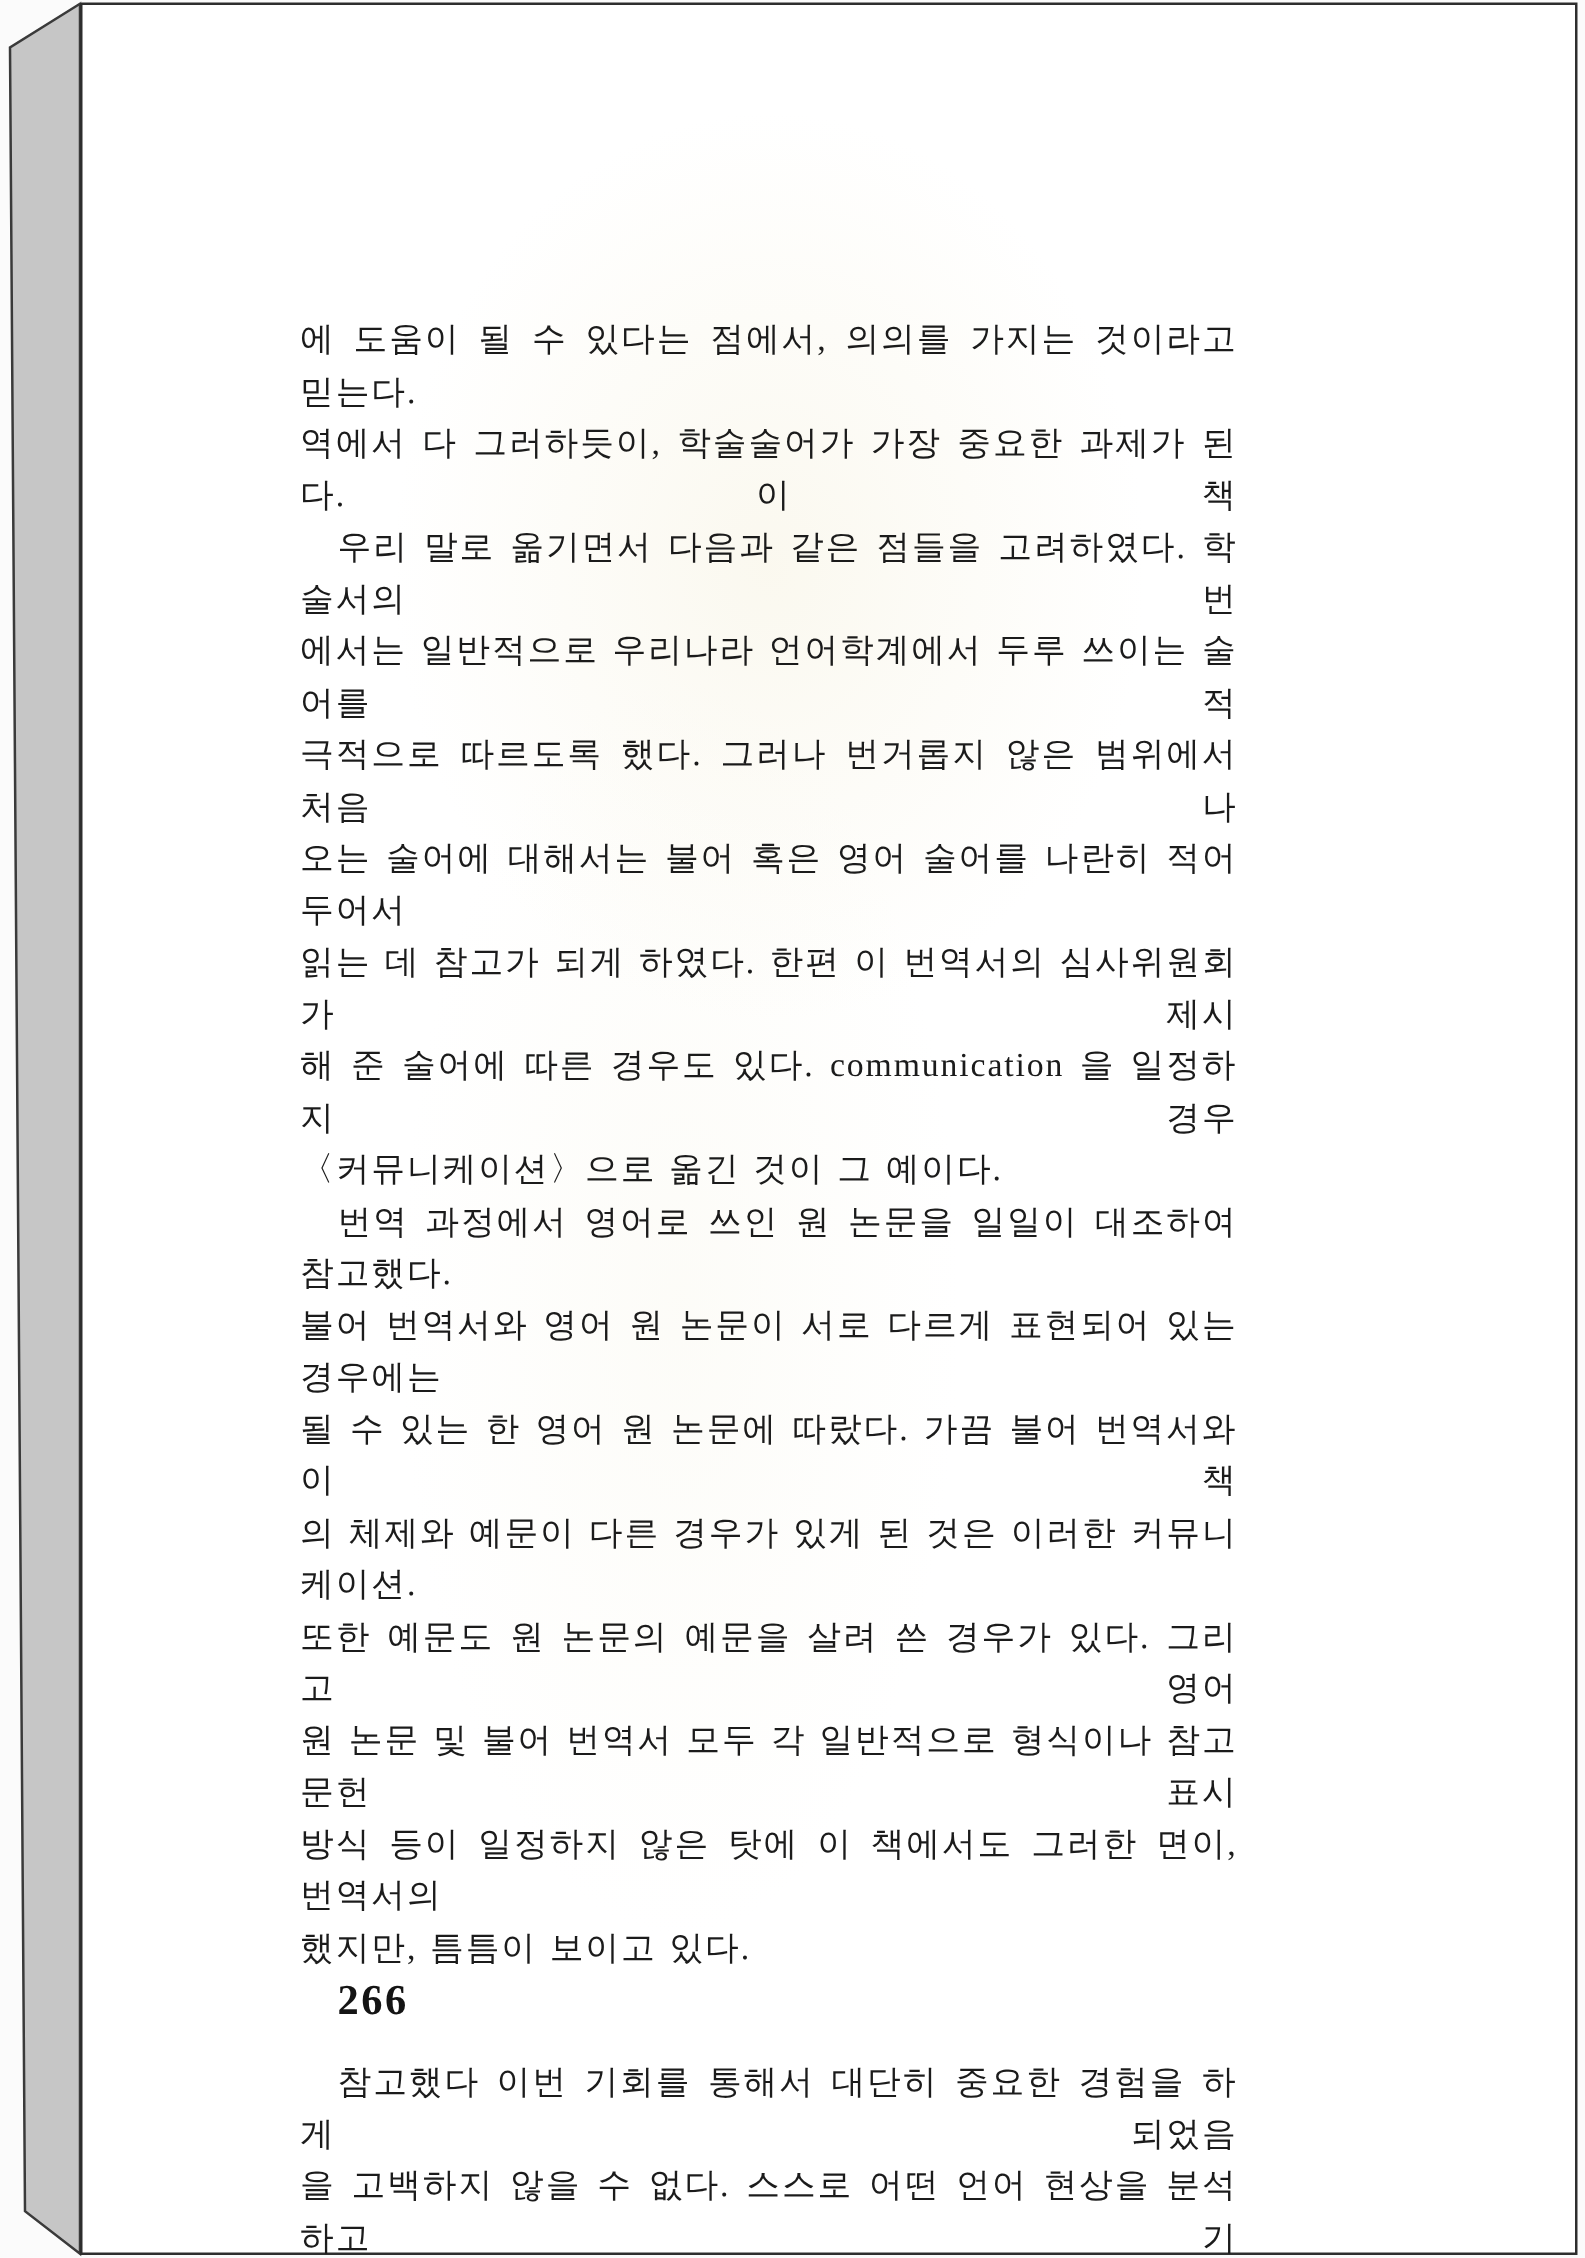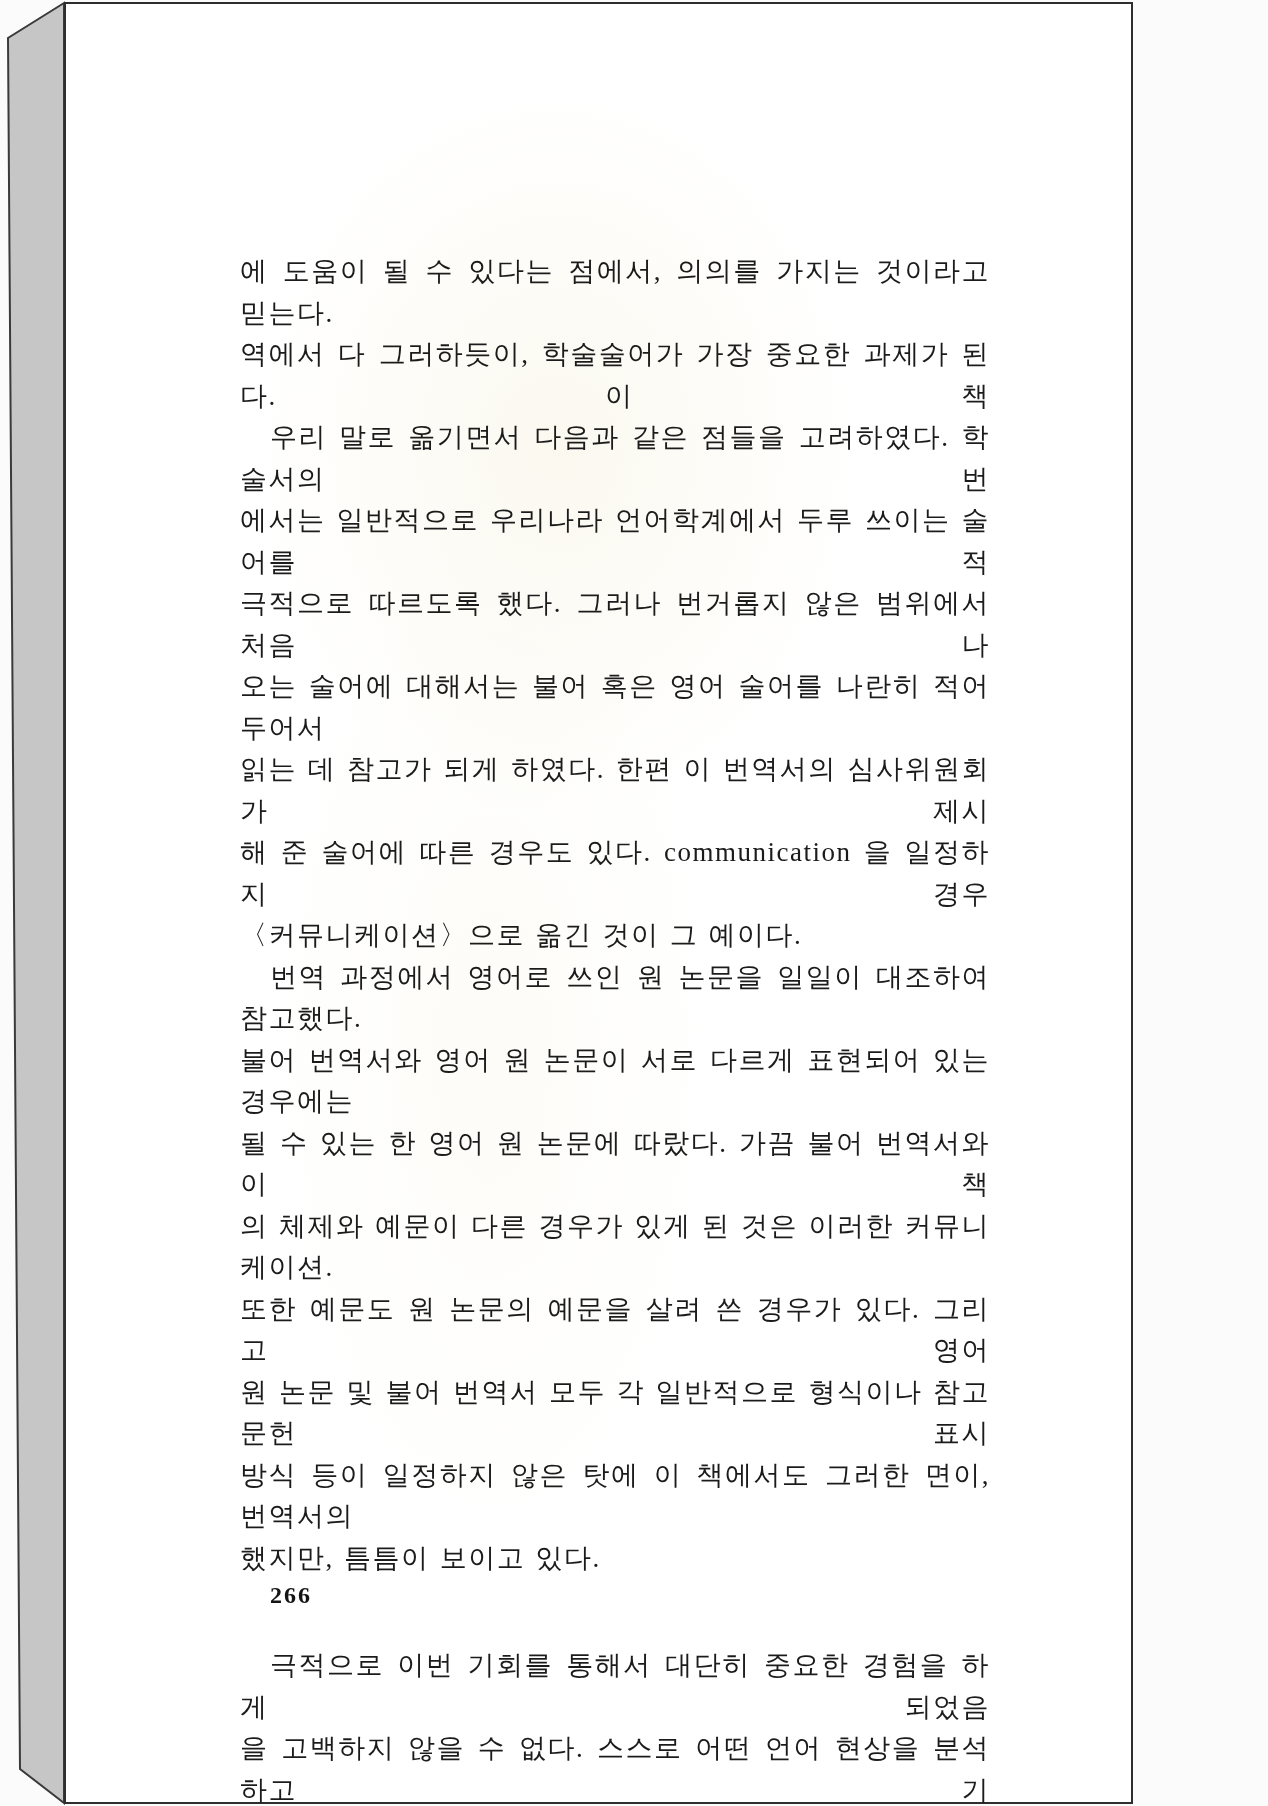--- a/index.html
+++ b/index.html
@@ -16,21 +16,21 @@
   }
   .edge-svg {
     position: absolute;
     left: 0;
     top: 0;
   }
   .page {
     position: absolute;
     left: 64px;
     top: 2px;
-    width: 1069px;
+    width: 1198px;
     height: 1802px;
     box-sizing: border-box;
     background: #ffffff;
     border: 2px solid #2e2e2e;
   }
   .scan-tint {
     position: absolute;
     inset: 0;
     pointer-events: none;
     background:
@@ -54,21 +54,21 @@
     text-align-last: justify;
     word-spacing: 2px;
     white-space: normal;
   }
   .line.plast { text-align-last: left; }
   .line.indent { text-indent: 30px; }
   .pageno {
     position: absolute;
     left: 204px;
     top: 1578px;
-    font-size: 24px;
+    font-size: 34px;
     font-weight: bold;
     letter-spacing: 2px;
     color: #141414;
   }
 </style>
 </head>
 <body>
 
 <div class="scene">
 
@@ -101,21 +101,21 @@
         <div class="line">불어 번역서와 영어 원 논문이 서로 다르게 표현되어 있는 경우에는</div>
         <div class="line">될 수 있는 한 영어 원 논문에 따랐다. 가끔 불어 번역서와 이 책</div>
         <div class="line">의 체제와 예문이 다른 경우가 있게 된 것은 이러한 커뮤니케이션.</div>
         <div class="line">또한 예문도 원 논문의 예문을 살려 쓴 경우가 있다. 그리고 영어</div>
         <div class="line">원 논문 및 불어 번역서 모두 각 일반적으로 형식이나 참고문헌 표시</div>
         <div class="line">방식 등이 일정하지 않은 탓에 이 책에서도 그러한 면이, 번역서의</div>
         <div class="line plast">했지만, 틈틈이 보이고 있다.</div>
       </div>
 
       <div class="para gap">
-        <div class="line indent">극적으로 이번 기회를 통해서 대단히 중요한 경험을 하게 되었음</div>
+        <div class="line indent">참고했다 이번 기회를 통해서 대단히 중요한 경험을 하게 되었음</div>
         <div class="line">을 고백하지 않을 수 없다. 스스로 어떤 언어 현상을 분석하고 기</div>
 
       </div>
 
     </div>
 
     <div class="pageno">266</div>
   </div>
 </div>
 

